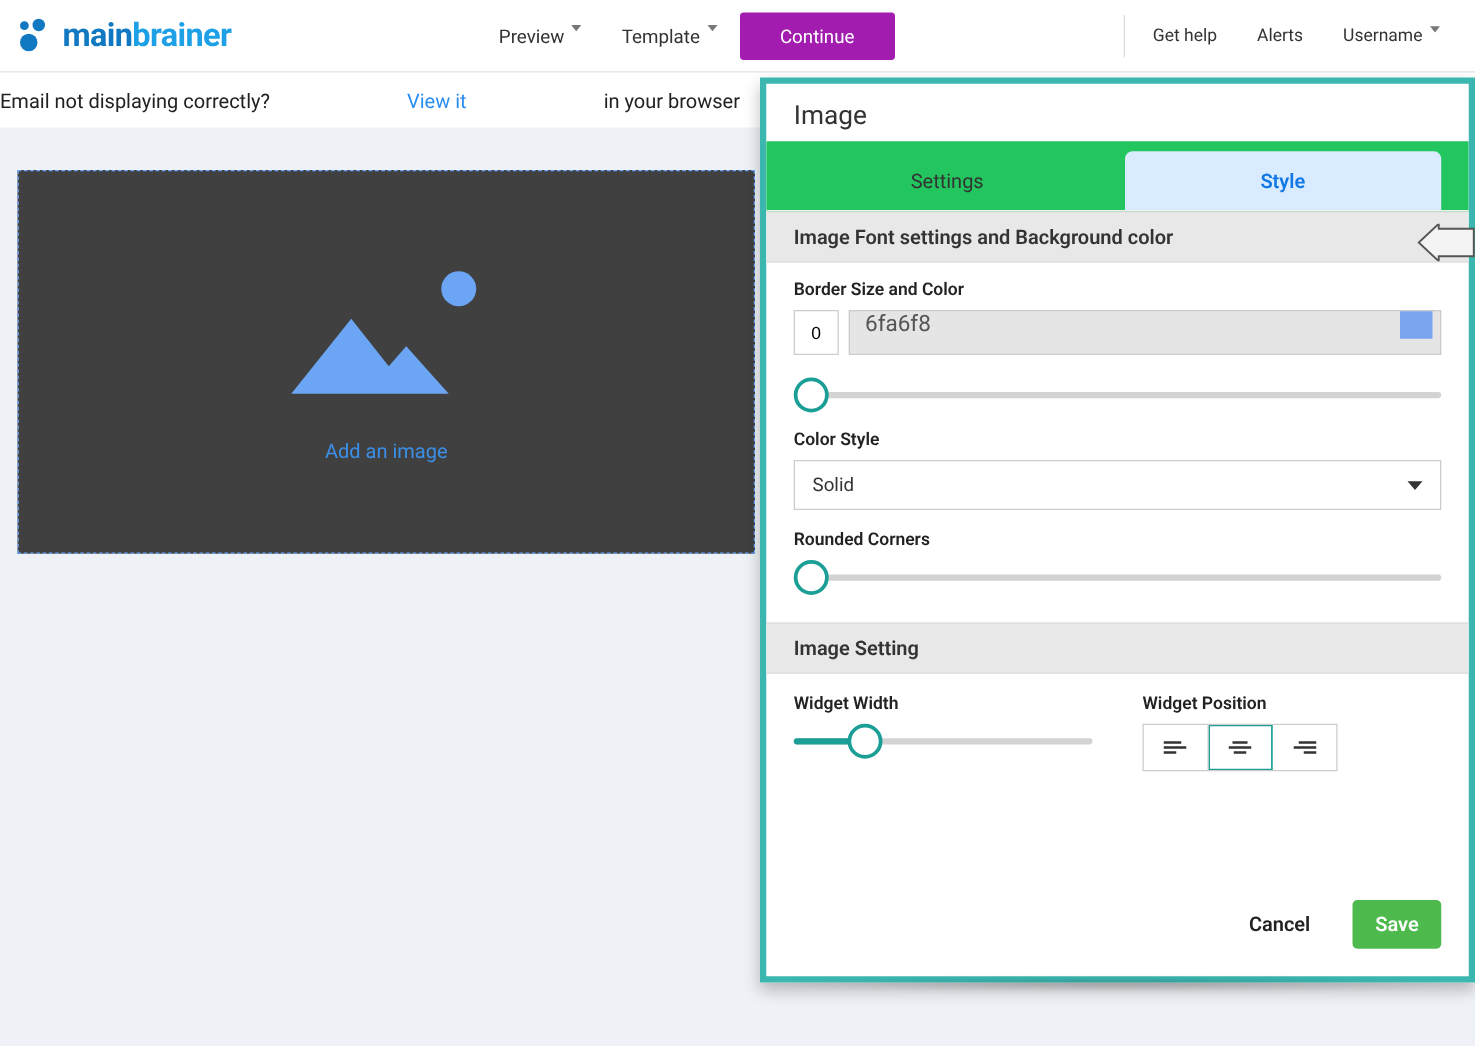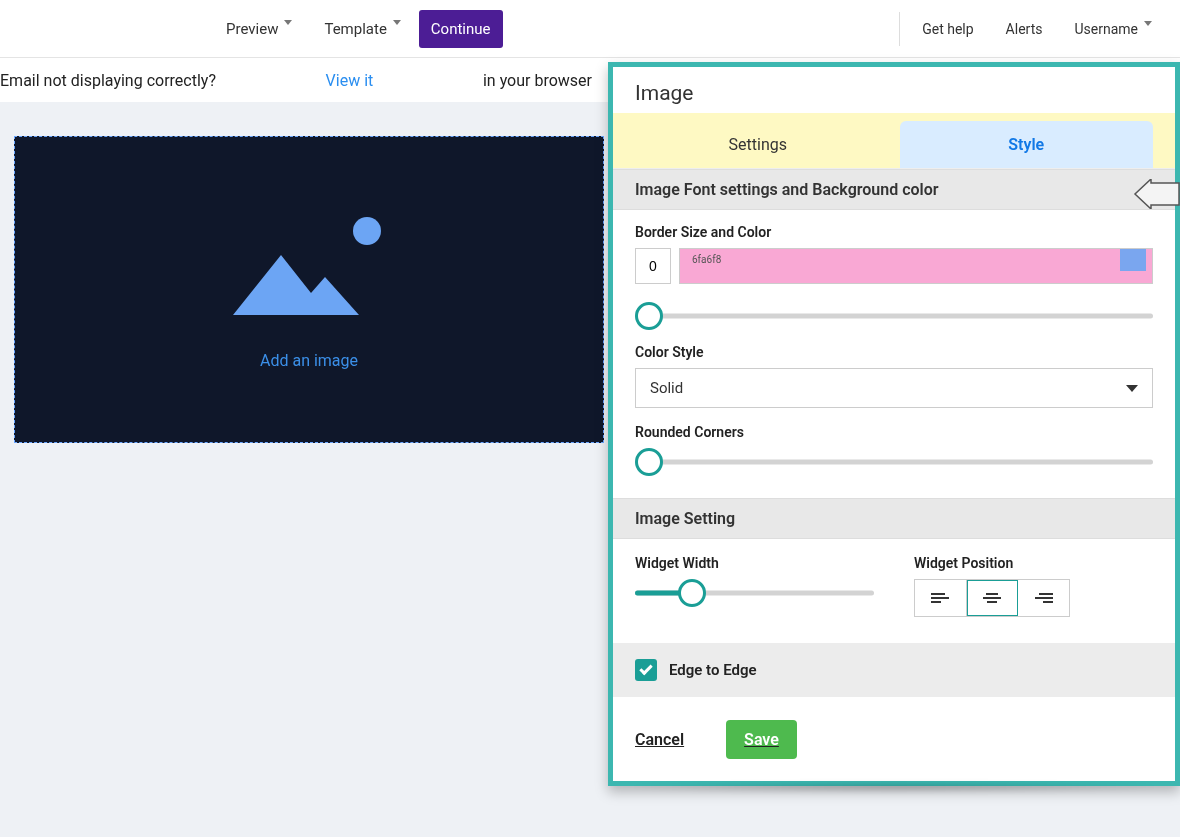--- a/index.html
+++ b/index.html
@@ -56,23 +56,23 @@
     padding: 8px 14px;
     font-size: 15px;
     color: #333;
     cursor: pointer;
     display: flex;
     align-items: flex-start;
     gap: 6px;
     border-radius: 3px;
   }
   .nav-item.primary {
-    background: #4c1d95;
+    background: #a21caf;
     color: #fff;
-    padding: 10px 12px;
+    padding: 10px 32px;
   }
   .caret {
     width: 0; height: 0;
     border-left: 4px solid transparent;
     border-right: 4px solid transparent;
     border-top: 5px solid #777;
   }
   .nav-right {
     margin-left: auto;
     display: flex;
@@ -111,21 +111,21 @@
   }
   .canvas-area {
     flex: 1;
     background: #eef1f5;
     padding: 34px 14px;
   }
   .image-drop {
     width: 590px;
     height: 307px;
     border: 1px dashed #6aa6ff;
-    background: #0f172a;
+    background: #404040;
     display: flex;
     flex-direction: column;
     align-items: center;
     justify-content: center;
     gap: 32px;
   }
   .img-placeholder {
     position: relative;
     width: 160px;
     height: 110px;
@@ -179,21 +179,21 @@
   .panel-title {
     padding: 14px 22px 8px;
     font-size: 21px;
     color: #333;
   }
   .tabs {
     display: flex;
     padding: 8px 18px 0;
     gap: 15px;
     border-bottom: 1px solid #eee;
-    background:#fef9c3;
+    background:#22c55e;
     position: relative;
   }
   .tab {
     flex: 1;
     text-align: center;
     padding: 14px 0;
     font-size: 16px;
     color: #333;
     cursor: pointer;
     border-radius: 6px 6px 0 0;
@@ -237,24 +237,24 @@
     font-size: 14px;
     background:#fff;
   }
   .color-input {
     flex: 1;
     height: 36px;
     border: 1px solid #ccc;
     display: flex;
     align-items: center;
     padding: 0 6px 13px 12px;
-    font-size: 10px;
+    font-size: 18px;
     color: #555;
     justify-content: space-between;
-    background:#f9a8d4;
+    background:#e5e5e5;
   }
   .swatch {
     width: 26px;
     height: 22px;
     background: #7aa6ef;
   }
   .slider {
     position: relative;
     height: 28px;
     margin: 4px 0 14px;
@@ -368,54 +368,63 @@
     width: 12px; height: 7px;
     border-left: 3px solid #fff;
     border-bottom: 3px solid #fff;
     transform: rotate(-45deg);
     margin-top:-3px;
   }
   .panel-footer {
     margin-top: auto;
     padding: 22px;
     display:flex;
-    align-items: center;
-    gap: 22px;
-    text-decoration: underline;
+    justify-content: flex-end;
+    align-items: center;
+    gap: 34px;
   }
   .btn-cancel {
     font-size: 16px;
     font-weight: 600;
     color:#222;
     cursor:pointer;
   }
   .btn-save {
     background: #4eba4e;
     color: #fff;
     font-size: 16px;
     font-weight: 600;
     padding: 10px 18px;
     border-radius: 4px;
     cursor:pointer;
-    margin-left:20px;
   }
   
   .callout-arrow {
     position: absolute;
     top: 112px;
     right: -6px;
     width: 48px;
     height: 30px;
     z-index: 5;
   }
 </style>
 </head>
 <body>
 
 <div class="topbar">
+  <div class="logo">
+    <span class="logo-dots">
+      <span class="d1"></span>
+        <span class="d2"></span>
+        <span class="d3"></span>
+    </span>
+    <span class="logo-text">
+      <span class="logo-main">main</span><span class="logo-brain">brainer</span>
+    </span>
+  </div>
   <div class="nav-center">
     <div class="nav-item">
       <span>Preview</span>
       <span class="caret"></span>
     </div>
     <div class="nav-item">
       <span>Template</span>
       <span class="caret"></span>
     </div>
     <div class="nav-item primary">
@@ -524,26 +533,20 @@
             <span class="align-icon align-right">
                 <span class="l1"></span>
                 <span class="l2"></span>
                 <span class="l3"></span>
               </span>
           </div>
         </div>
       </div>
     </div>
 
-    <div class="edge-section">
-      <div class="checkbox">
-        <div class="check-mark"></div>
-      </div>
-      <span>Edge to Edge</span>
-    </div>
 
     <div class="panel-footer">
       <span class="btn-cancel">Cancel</span>
       <span class="btn-save">Save</span>
     </div>
   </div>
 
   <svg class="callout-arrow" viewBox="0 0 48 30">
     <path d="M 46 4 L 46 26 L 18 26 L 18 30 L 2 15 L 18 0 L 18 4 Z" fill="#f4f4f4" stroke="#555" stroke-width="1.5"></path>
   </svg>

